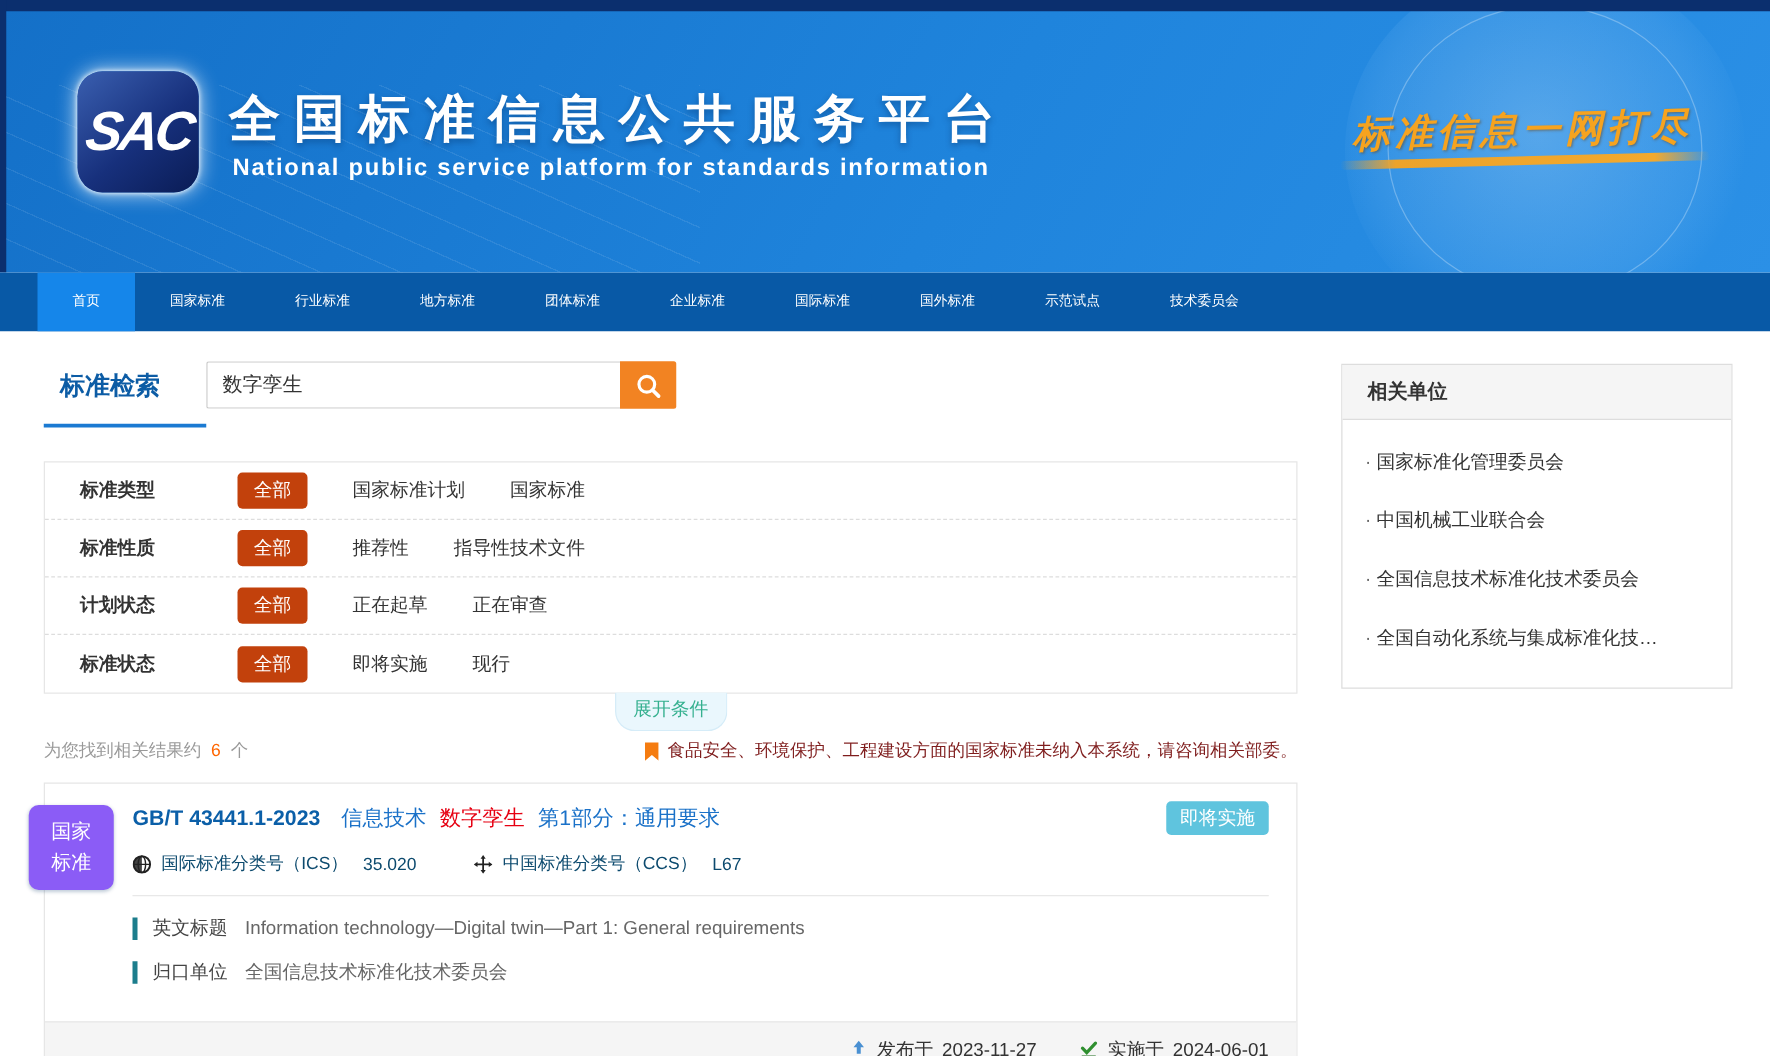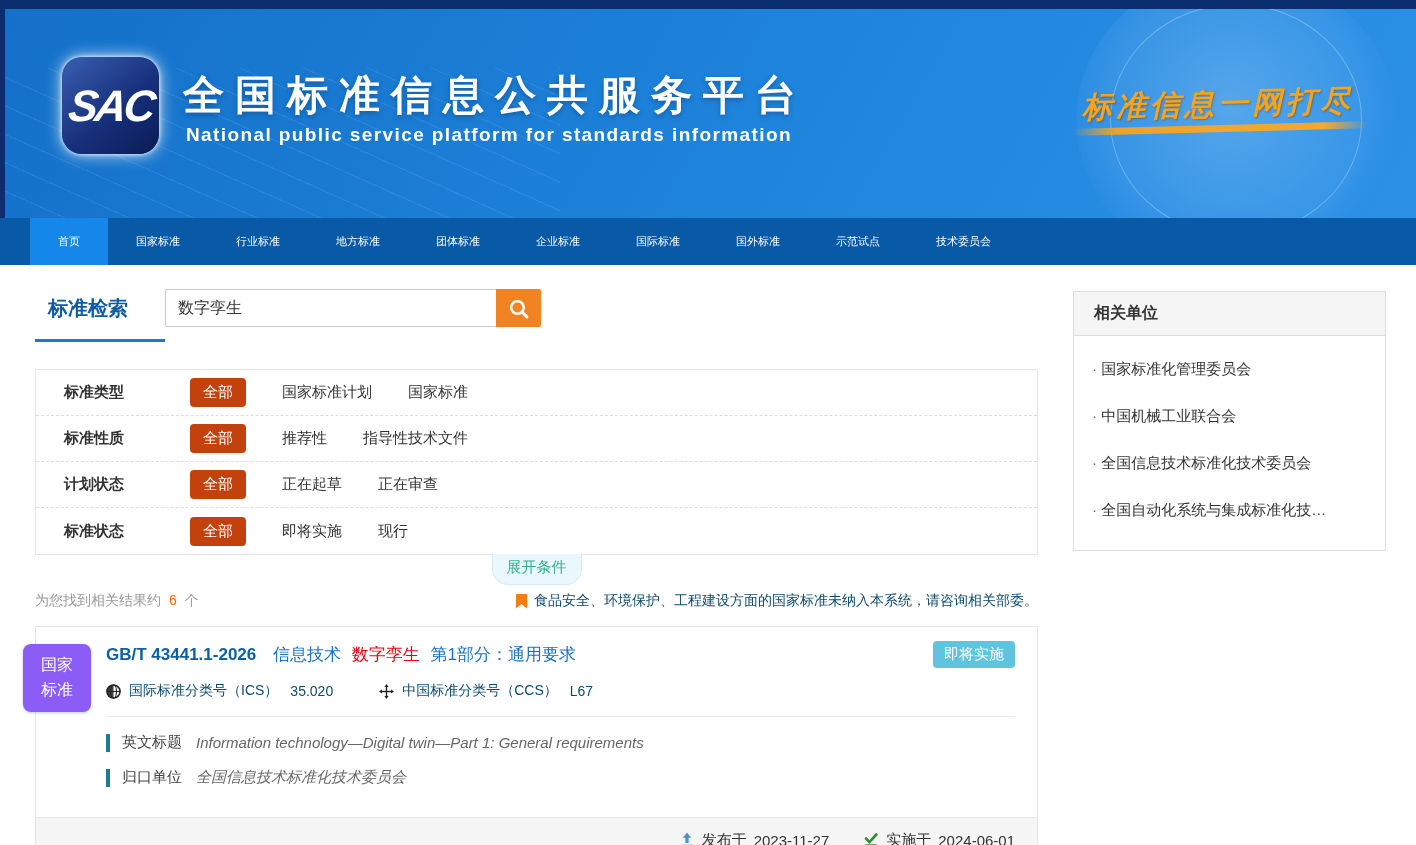--- a/index.html
+++ b/index.html
@@ -66,21 +66,21 @@
   .f-opt { background:none; border:none; font-size:15px; color:#333; margin-left:36px;
     cursor:pointer; font-family:inherit; }
   .expand-tab { width:90px; margin:-1px auto 7px; text-align:center; padding:4px 0 7px;
     background:#eaf7fd; border:1px solid #d5ecf8; border-top:none; border-radius:0 0 16px 16px;
     color:#35b08f; font-size:15px; cursor:pointer; position:relative; z-index:2; }
 
   
   .result-info { display:flex; justify-content:space-between; align-items:center; margin-top:6px; }
   .result-count { font-size:14px; color:#999; }
   .count-num { color:#f60; margin:0 4px; }
-  .notice { font-size:14px; color:#0c4a6e; display:flex; align-items:center; gap:7px; }
+  .notice { font-size:14px; color:#7f1d1d; display:flex; align-items:center; gap:7px; }
   .bookmark { display:inline-block; width:11px; height:15px; background:#f57c10;
     clip-path:polygon(0 0,100% 0,100% 100%,50% 70%,0 100%); }
 
   
   .card { position:relative; border:1px solid #e6e6e6; margin-top:16px; }
   .type-badge { position:absolute; left:-13px; top:17px; width:68px; height:68px;
     background:#8b5cf6; border-radius:8px; color:#fff; font-size:16px; text-align:center;
     display:flex; flex-direction:column; justify-content:center; gap:4px;
     box-shadow:0 1px 3px rgba(0,50,100,.25); }
   .card-body { padding:16px 22px 26px 70px; position:relative; }
@@ -92,21 +92,21 @@
   .status-badge { position:absolute; right:22px; top:14px; background:#5fc4de; color:#fff;
     font-size:15px; border-radius:4px; padding:4px 11px; }
   .meta-row { display:flex; align-items:center; margin-top:16px; font-size:14px; color:#0c4a6e; }
   .meta-item { display:flex; align-items:center; gap:8px; }
   .meta-item + .meta-item { margin-left:46px; }
   .meta-val { margin-left:4px; }
   .divider { border-top:1px solid #e8e8e8; margin-top:16px; }
   .detail-row { display:flex; align-items:center; margin-top:16px; font-size:15px; }
   .detail-row .bar { width:4px; height:18px; background:#1c7d8c; margin-right:12px; }
   .d-label { color:#444; }
-  .d-val { color:#666; margin-left:14px;font-style:italic; }
+  .d-val { color:#666; margin-left:14px; }
   .card-footer { margin-top:4px; background:#f5f5f5; border-top:1px solid #e8e8e8; height:45px;
     display:flex; justify-content:flex-end; align-items:center; gap:34px; padding-right:22px; }
   .date-item { display:flex; align-items:center; gap:7px; font-size:15px; color:#333; }
 
   
   .sidebar { width:313px; flex:none; border:1px solid #ddd; align-self:flex-start; margin-top:2px; }
   .sb-header { background:#f5f5f5; border-bottom:1px solid #ddd; padding:11px 20px;
     font-size:16px; font-weight:bold; color:#333; }
   .sb-body { padding:10px 18px 16px; }
   .sb-item { font-size:15px; color:#333; padding:14px 0; cursor:pointer; white-space:nowrap;
@@ -204,21 +204,21 @@
         </div>
       </div>
 
       <div class="card">
         <div class="type-badge">
           <span>国家</span>
           <span>标准</span>
         </div>
         <div class="card-body">
           <div class="card-title">
-            <span class="code">GB/T 43441.1-2026</span>
+            <span class="code">GB/T 43441.1-2023</span>
             <span class="t1">信息技术</span>
             <span class="hl">数字孪生</span>
             <span class="t2">第1部分：通用要求</span>
           </div>
           <span class="status-badge">即将实施</span>
           <div class="meta-row">
             <span class="meta-item">
               <svg width="15" height="15" viewBox="0 0 16 16">
                 <circle cx="8" cy="8" r="7" fill="none" stroke="#222" stroke-width="1.7"></circle>
                 <ellipse cx="8" cy="8" rx="3.2" ry="7" fill="none" stroke="#222" stroke-width="1.2"></ellipse>

